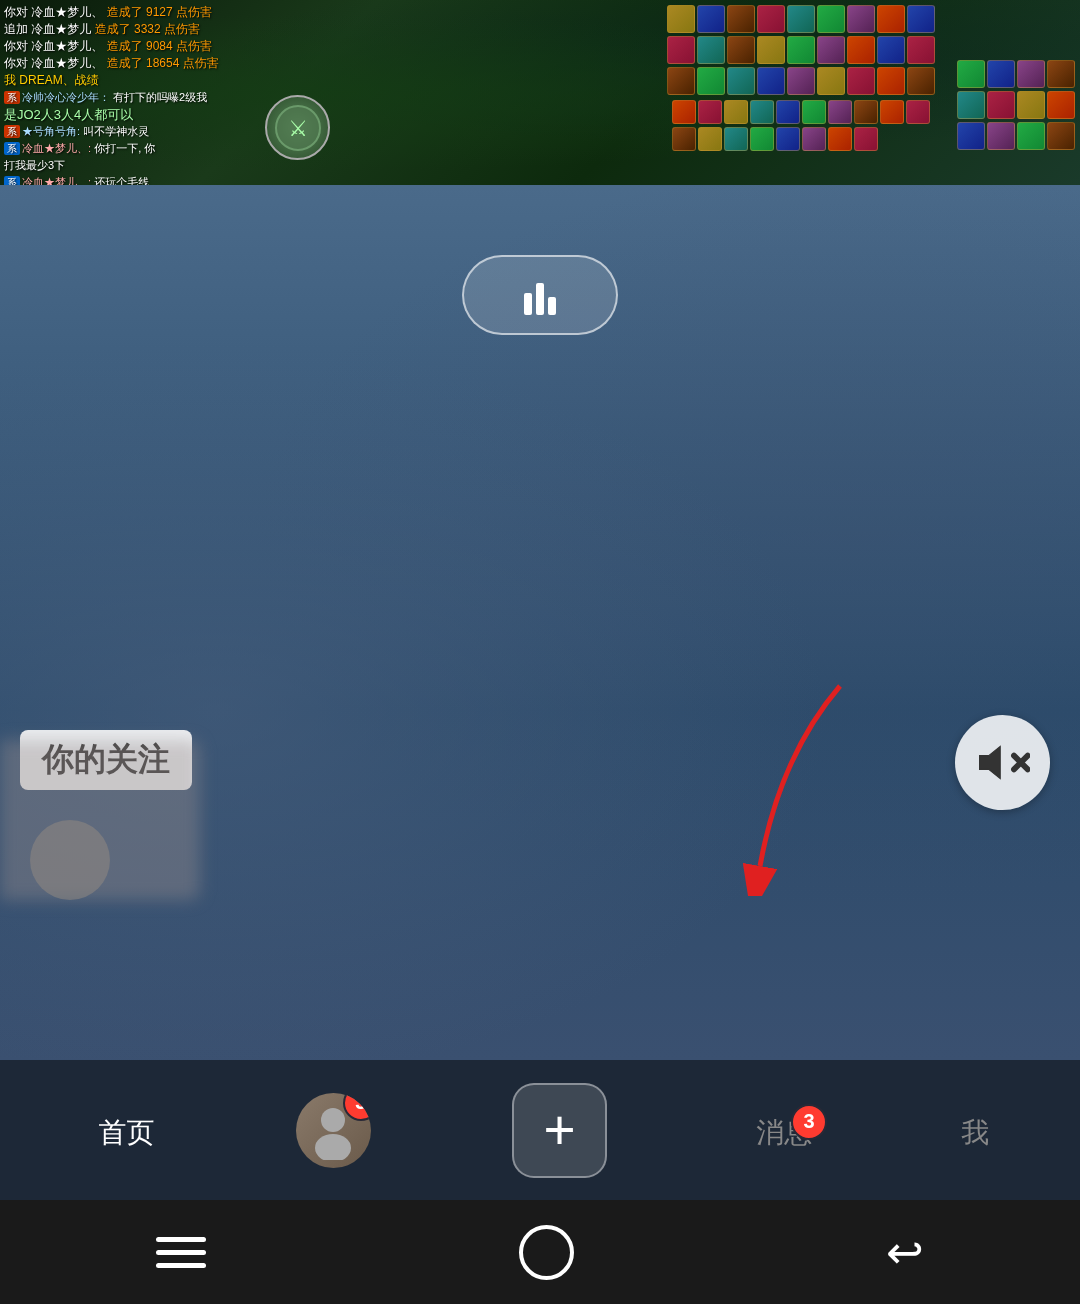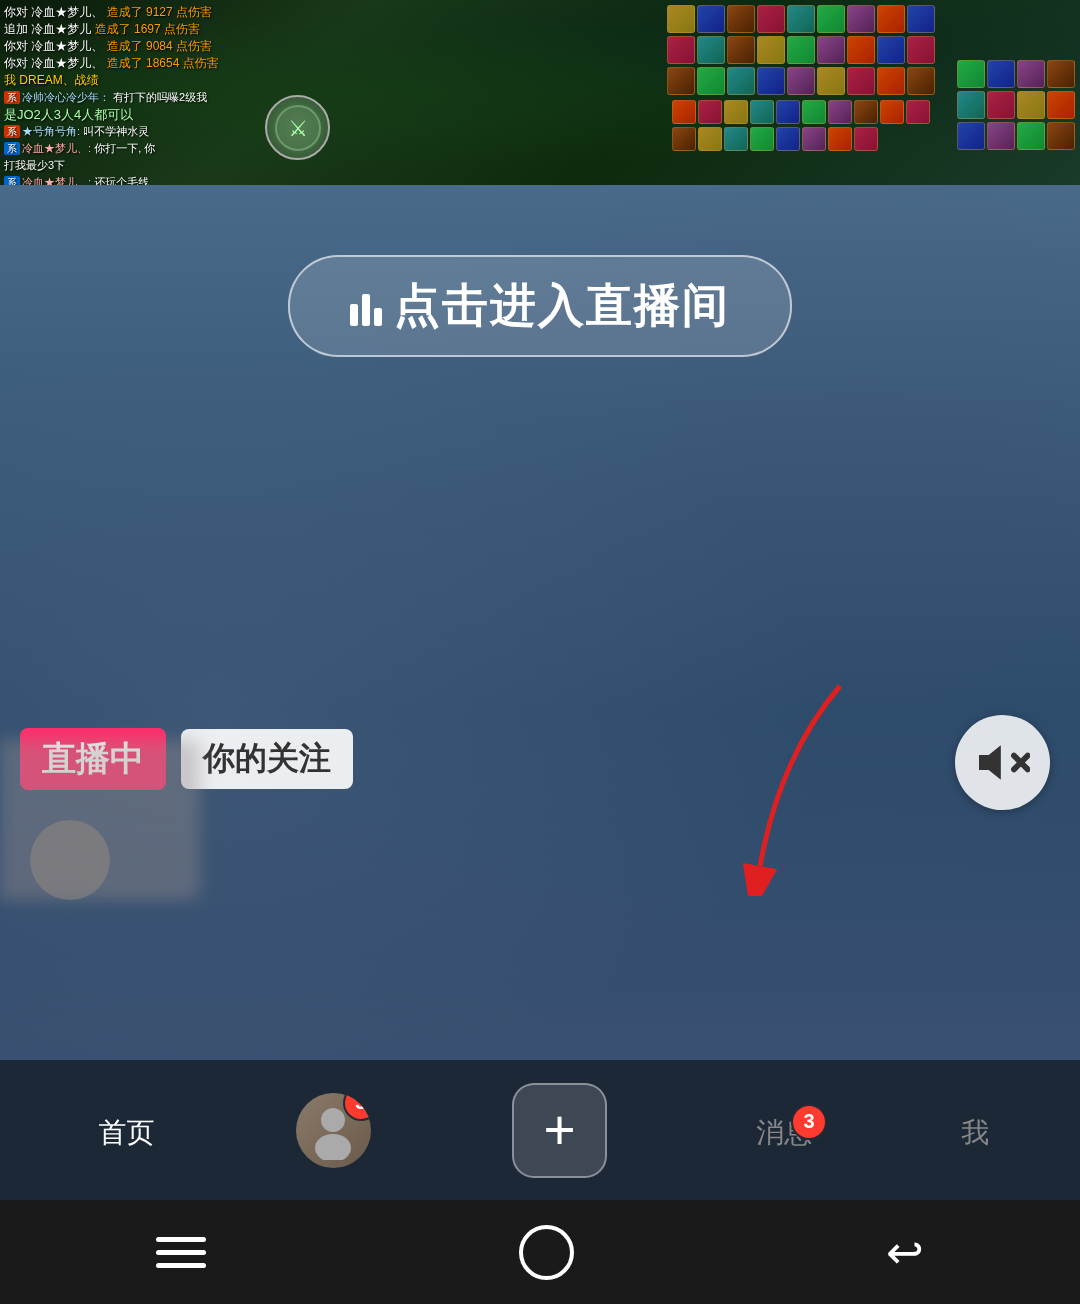--- a/index.html
+++ b/index.html
@@ -427,21 +427,21 @@
 <body>
 
 <div id="game-area">
   <div class="game-overlay"></div>
 
   <div class="chat-area">
     <div class="chat-line">
       <span style="color:#fff">你对 冷血★梦儿、 <span class="dmg">造成了 9127 点伤害</span></span>
     </div>
     <div class="chat-line">
-      <span style="color:#fff">追加 冷血★梦儿 <span class="dmg">造成了 1697 点伤害</span></span>
+      <span style="color:#fff">追加 冷血★梦儿 <span class="dmg">造成了 3332 点伤害</span></span>
     </div>
     <div class="chat-line">
       <span style="color:#fff">你对 冷血★梦儿、 <span class="dmg">造成了 9084 点伤害</span></span>
     </div>
     <div class="chat-line">
       <span style="color:#fff">你对 冷血★梦儿、 <span class="dmg">造成了 18654 点伤害</span></span>
     </div>
     <div class="chat-line" style="color:#ffcc00">我 DREAM、战绩</div>
     <div class="chat-line" style="font-size:11px">
       <span class="tag">系</span><span style="color:#aaddff">冷帅冷心冷少年：</span> 
@@ -556,25 +556,23 @@
 
 <div id="live-area">
   <div class="live-bg"></div>
 
   <div class="enter-live-btn">
     <div class="bars-icon">
       <div class="bar" style="height:22px;"></div>
       <div class="bar" style="height:32px;"></div>
       <div class="bar" style="height:18px;"></div>
     </div>
-    <span class="enter-live-text">点击进入直播间</span>
   </div>
 
   <div class="status-badges">
-    <div class="badge-live">直播中</div>
     <div class="badge-follow">你的关注</div>
   </div>
 
   <div class="live-avatar-blurred"></div>
 
   <div class="user-comment">
     <div class="user-avatar-small"></div>
   </div>
 
   <div class="mute-btn">

